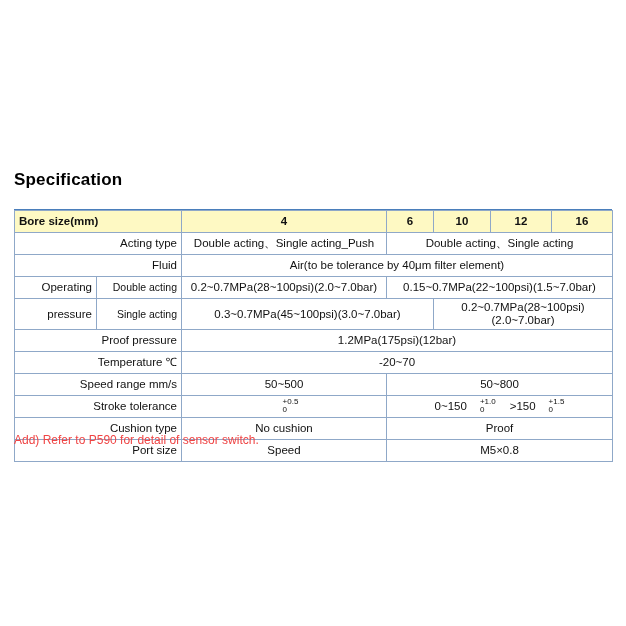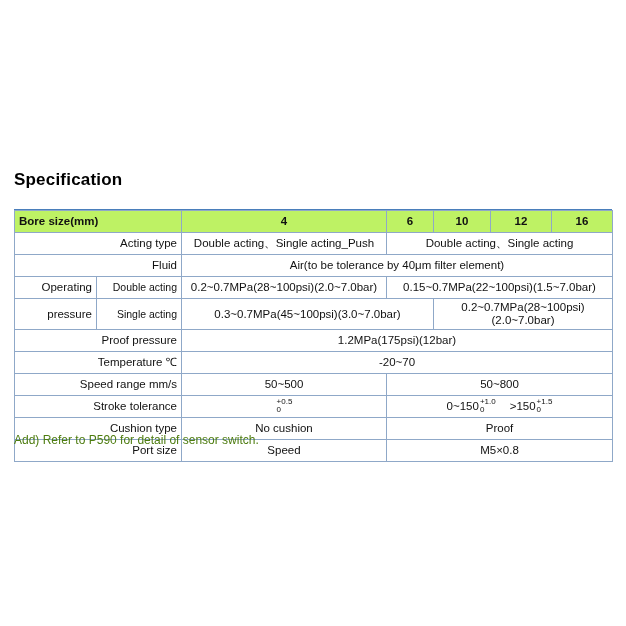--- a/index.html
+++ b/index.html
@@ -54,21 +54,21 @@
   }
   table.spec td {
     border: 1px solid #8fa8c8;
     padding: 2px 4px;
     vertical-align: middle;
     height: 17px;
     line-height: 13px;
     color: #111;
   }
   .hdr {
-    background: #bef264;
+    background: #fef9c3;
     font-weight: bold;
   }
   .rowlabel {
     text-align: right;
     padding-left: 5px;
   }
   .rowlabel-bold {
     text-align: left;
     padding-left: 5px;
     font-weight: bold;
@@ -78,29 +78,29 @@
   }
   .sub {
     text-align: right;
     font-size: 10.5px;
   }
   .note {
     position: absolute;
     left: 14px;
     top: 433px;
     font-size: 12px;
-    color: #4d7c0f;
+    color: #ef4444;
   }
   .frac {
     display: inline-block;
     vertical-align: middle;
     font-size: 8px;
     line-height: 8px;
     text-align: left;
-    margin-left: 1px;
+    margin-left: 13px;
     position: relative;
     top: -1px;
   }
   .frac span {
     display: block;
   }
   .tol-cell {
     white-space: nowrap;
   }
   .tol-gap {

